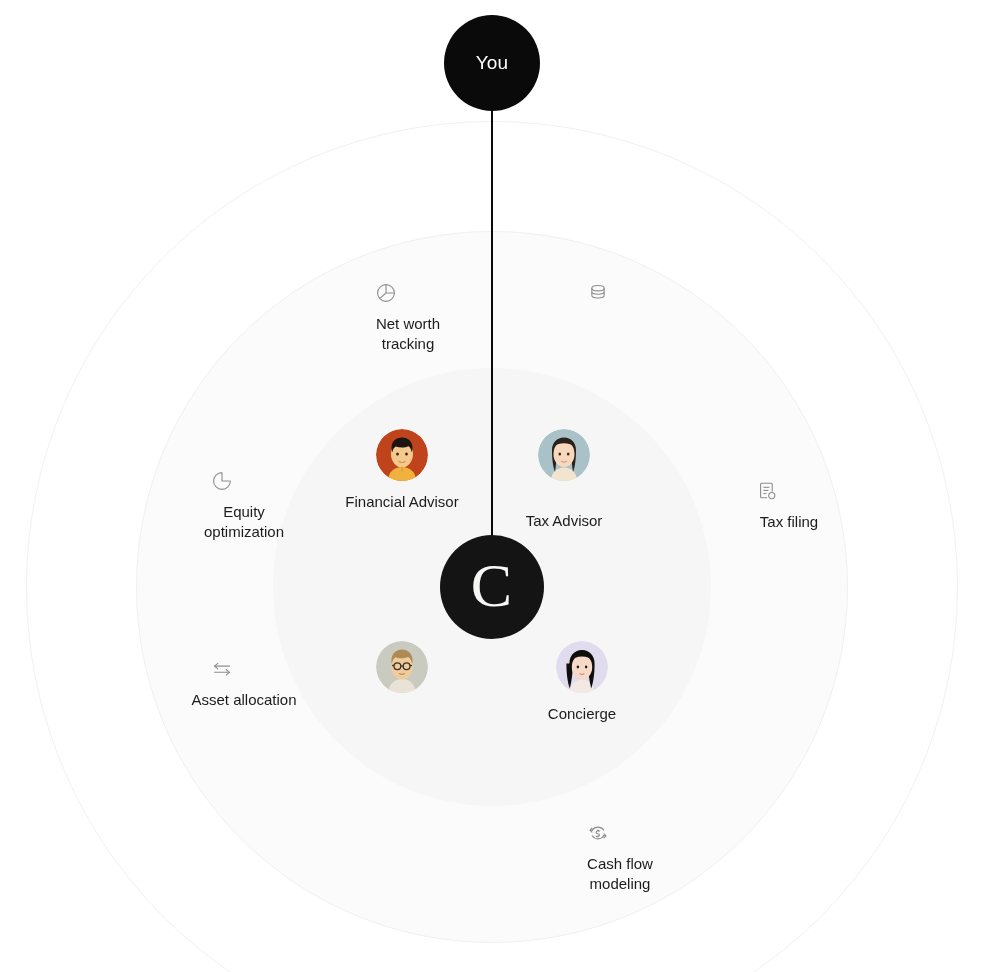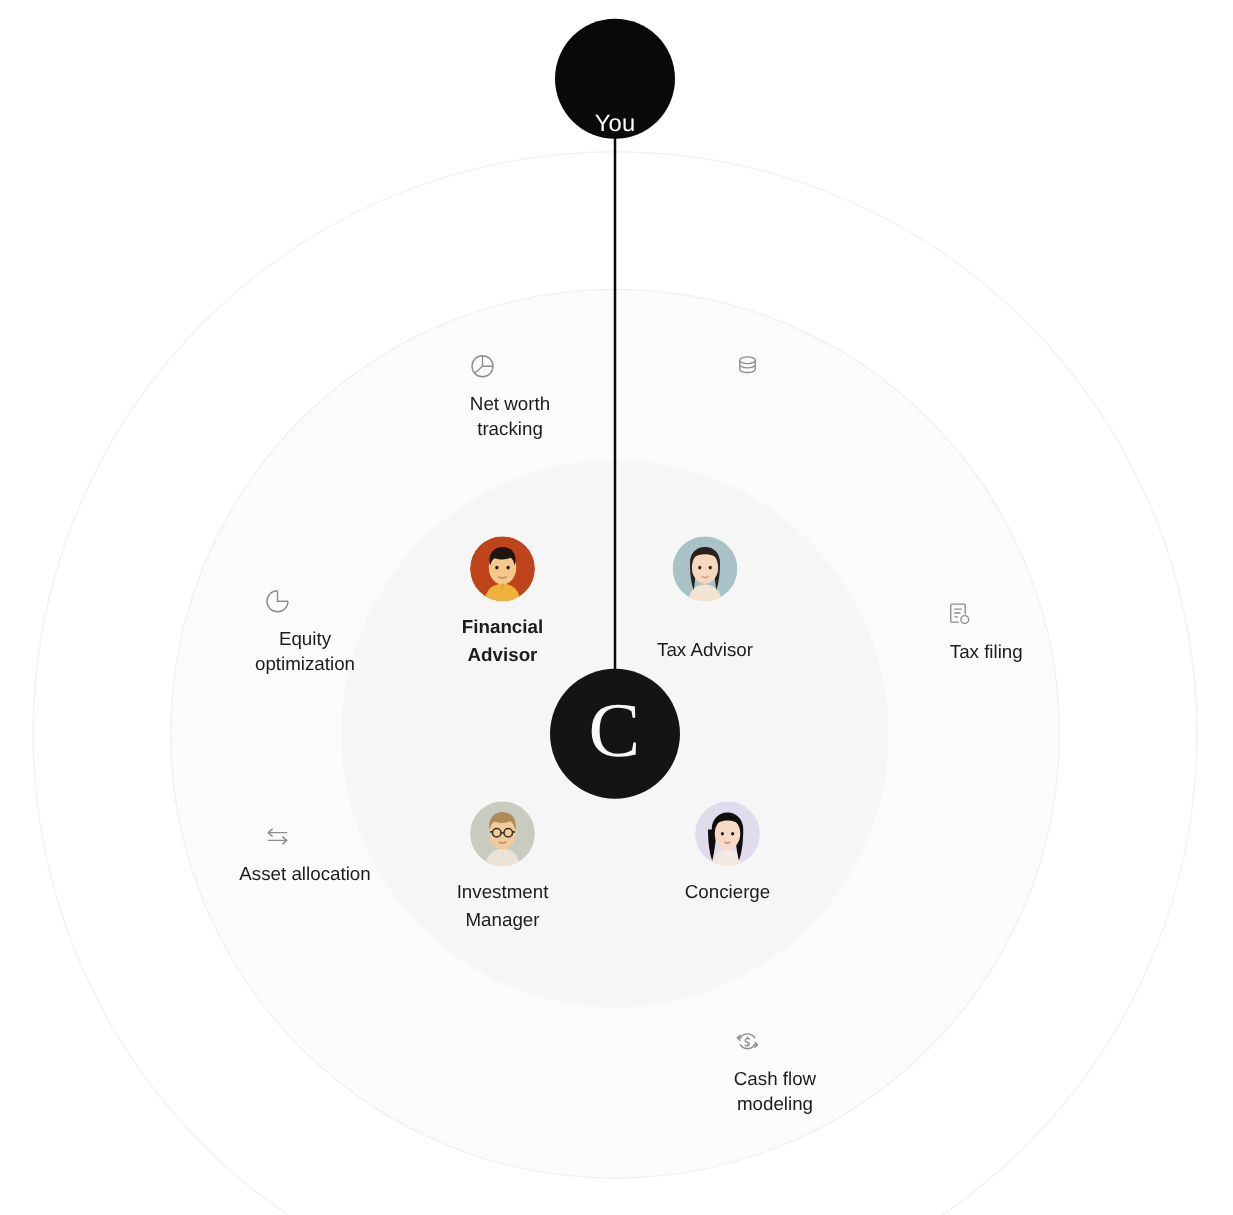--- a/index.html
+++ b/index.html
@@ -67,21 +67,21 @@
   
   .user-node {
     position: absolute;
     left: 444px;
     top: 15px;
     width: 96px;
     height: 96px;
     border-radius: 50%;
     background: #0a0a0a;
     display: flex;
-    align-items: flex-end;
+    align-items: center;
     justify-content: center;
   }
   .user-node-label {
     color: #ffffff;
     font-size: 19px;
     letter-spacing: 0.1px;
   }
 
   
   .hub {
@@ -171,21 +171,21 @@
   <div class="connector"></div>
 
   <div class="user-node">
     <span class="user-node-label">You</span>
   </div>
 
   <div class="hub">
     <span class="hub-logo">C</span>
   </div>
 
-  <div class="agent" style="left:402px; top:429px;font-weight:bold;">
+  <div class="agent" style="left:402px; top:429px;">
     <div class="avatar">
       <svg width="52" height="52" viewBox="0 0 52 52">
         <circle cx="26" cy="26" r="26" fill="#c0441b"></circle>
         <path d="M12 52c0-9 6.3-14 14-14s14 5 14 14z" fill="#f0b23c"></path>
         <ellipse cx="26" cy="25" rx="11" ry="13.5" fill="#f5c98b"></ellipse>
         <path d="M15.5 19c0-6.5 4.6-10.5 10.5-10.5S36.5 12.5 36.5 19c0 2-0.4 3.3-0.9 4.2-0.5-3.4-1.6-5.2-3.2-6-2.6 1.6-8.6 1.9-12.6 0.4-1.7 1-2.9 2.6-3.4 5.6-0.6-0.9-0.9-2.2-0.9-4.2z" fill="#1c1512"></path>
         <ellipse cx="21.5" cy="25" rx="1.35" ry="1.5" fill="#2b2019"></ellipse>
         <ellipse cx="30.5" cy="25" rx="1.35" ry="1.5" fill="#2b2019"></ellipse>
         <path d="M23 32.5c1.8 1.2 4.2 1.2 6 0" stroke="#c98f5c" stroke-width="1.2" fill="none" stroke-linecap="round"></path>
         <path d="M26 37.8v5" stroke="#e0a534" stroke-width="2" fill="none"></path>
@@ -220,21 +220,20 @@
         <g stroke="#3a332c" stroke-width="1.3" fill="none">
           <circle cx="21.4" cy="25.2" r="3.4"></circle>
           <circle cx="30.6" cy="25.2" r="3.4"></circle>
           <path d="M24.8 25.2h2.4"></path>
           <path d="M18 24.4l-2 0.3"></path>
           <path d="M34 24.4l2 0.3"></path>
         </g>
         <path d="M23.4 32.6c1.7 1.1 3.5 1.1 5.2 0" stroke="#c09264" stroke-width="1.2" fill="none" stroke-linecap="round"></path>
       </svg>
     </div>
-    <div class="agent-label">Investment Manager</div>
   </div>
 
   <div class="agent" style="left:582px; top:641px;">
     <div class="avatar">
       <svg width="52" height="52" viewBox="0 0 52 52">
         <circle cx="26" cy="26" r="26" fill="#e0dced"></circle>
         <path d="M14 52c0-8.5 5.4-13.5 12-13.5S38 43.5 38 52z" fill="#f3e9e4"></path>
         <path d="M13.4 22.5c0-8 5.3-13.5 12.6-13.5s12.6 5.5 12.6 13.5c0 10-1.2 19-3.4 25-2-8-2.6-15-3-20-4.5 2.2-11 2.2-15.4 0-0.4 5-1 12-3 20-2.2-6-3.4-15-3.4-25z" fill="#100d0d"></path>
         <ellipse cx="26" cy="26" rx="10.2" ry="12.6" fill="#f6d9c6"></ellipse>
         <path d="M14.6 20.8c0.8-7 5.4-11.3 11.4-11.3s10.6 4.3 11.4 11.3c-2.4-3.6-6.4-5.4-11.4-5.4s-9 1.8-11.4 5.4z" fill="#100d0d"></path>

